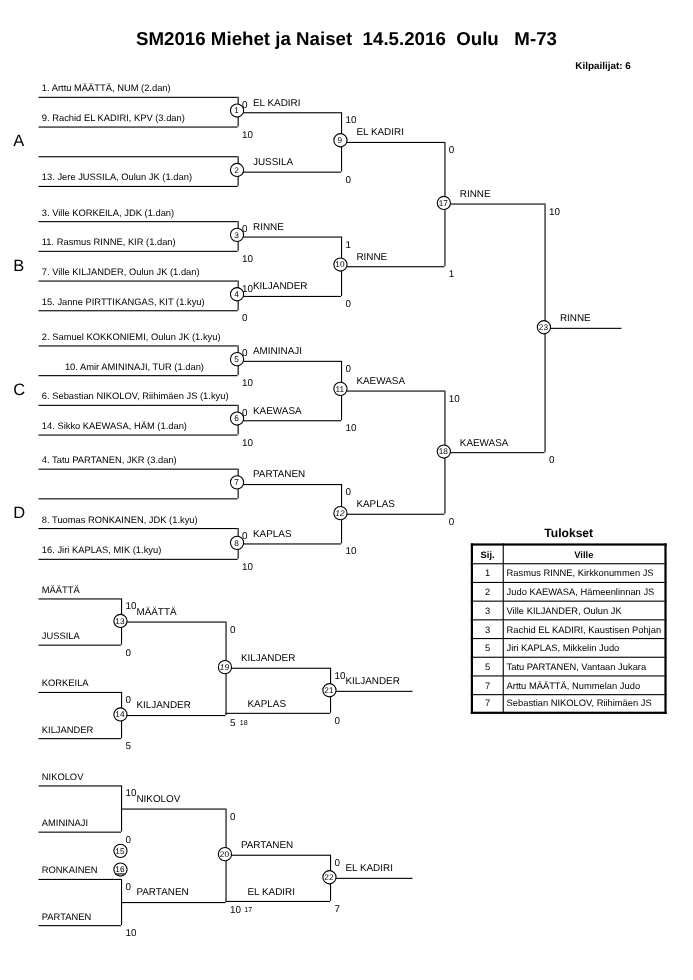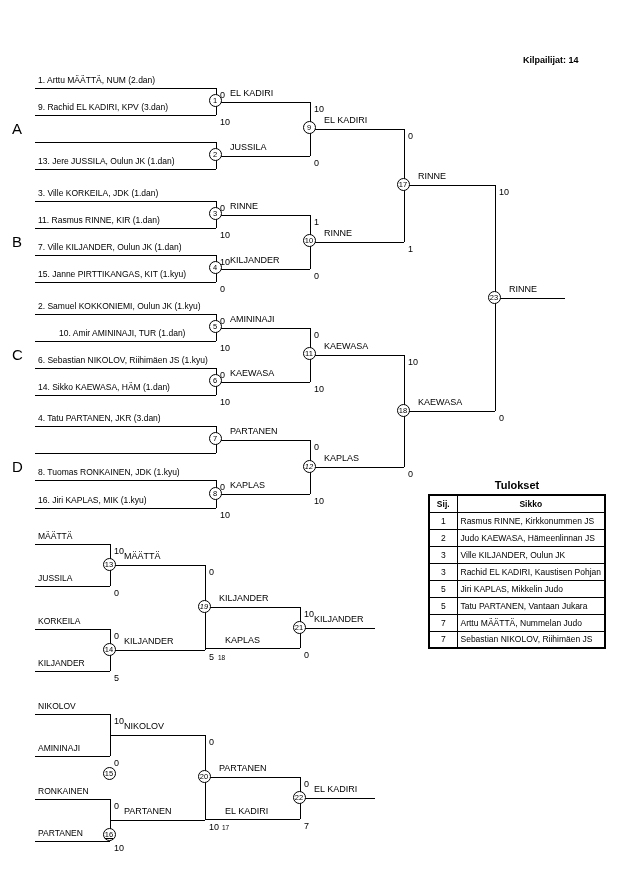--- a/index.html
+++ b/index.html
@@ -23,21 +23,22 @@
   .results table{border-collapse:collapse;border:2px solid #000;width:178px;table-layout:fixed;}
   .results th,.results td{border:1px solid #000;font-size:8.5px;height:17px;padding:0 3px;overflow:hidden;}
   .results th{font-weight:bold;text-align:center;}
   .results .place{width:28px;text-align:center;padding:0;}
   .results .name{white-space:nowrap;}
 </style>
 </head>
 <body>
 
 <div class="page">
-  <div class="competitors">Kilpailijat: 14</div>
+  <div class="title">SM2016 Miehet ja Naiset  14.5.2016  Oulu   M-73</div>
+  <div class="competitors">Kilpailijat: 6</div>
 
   <div class="section-letter" style="top:120px">A</div>
   <div class="section-letter" style="top:233px">B</div>
   <div class="section-letter" style="top:346px">C</div>
   <div class="section-letter" style="top:458px">D</div>
 
   <div id="bracket">
       <div class="hl" style="left: 35px; top: 88px; width: 181px;"></div>
       <div class="hl" style="left: 35px; top: 115px; width: 181px;"></div>
       <div class="hl" style="left: 35px; top: 142px; width: 181px;"></div>
@@ -155,21 +156,21 @@
       <div class="circle" style="left: 302.5px; top: 347px;">11</div>
       <div class="txt winner" style="left: 324px; top: 340.5px;">KAEWASA</div>
       <div class="circle" style="left: 302.5px; top: 459.5px; font-style: italic;">12</div>
       <div class="txt winner" style="left: 324px; top: 453px;">KAPLAS</div>
       <div class="circle" style="left: 102.5px; top: 557.5px;">13</div>
       <div class="txt winner" style="left: 124px; top: 551px;">MÄÄTTÄ</div>
       <div class="circle" style="left: 102.5px; top: 642.5px;">14</div>
       <div class="txt winner" style="left: 124px; top: 636px;">KILJANDER</div>
       <div class="circle" style="left: 102.5px; top: 767px;">15</div>
       <div class="txt winner" style="left: 124px; top: 721px;">NIKOLOV</div>
-      <div class="circle" style="left: 102.5px; top: 828px; text-decoration: underline;">16</div>
+      <div class="circle" style="left: 102.5px; top: 784px; text-decoration: underline;">16</div>
       <div class="txt winner" style="left: 124px; top: 806px;">PARTANEN</div>
       <div class="circle" style="left: 396.5px; top: 177.5px;">17</div>
       <div class="txt winner" style="left: 418px; top: 171px;">RINNE</div>
       <div class="circle" style="left: 396.5px; top: 403.5px;">18</div>
       <div class="txt winner" style="left: 418px; top: 397px;">KAEWASA</div>
       <div class="circle" style="left: 197.5px; top: 599.5px; font-style: italic;">19</div>
       <div class="txt winner" style="left: 219px; top: 593px;">KILJANDER</div>
       <div class="circle" style="left: 197.5px; top: 769.5px;">20</div>
       <div class="txt winner" style="left: 219px; top: 763px;">PARTANEN</div>
       <div class="circle" style="left: 292.5px; top: 620.5px;">21</div>
@@ -225,21 +226,21 @@
       <div class="txt winner" style="left: 225px; top: 806px;">EL KADIRI</div>
       <div class="txt sub" style="left: 222px; top: 824px;">17</div>
     </div>
 
   <div class="results">
     <div class="results-title">Tulokset</div>
     <table>
       <thead>
         <tr>
           <th class="place">Sij.</th>
-          <th class="name">Sikko</th>
+          <th class="name">Ville</th>
         </tr>
       </thead>
       <tbody id="results-body">
           <tr>
             <td class="place">1</td>
             <td class="name">Rasmus RINNE, Kirkkonummen JS</td>
           </tr>
           <tr>
             <td class="place">2</td>
             <td class="name">Judo KAEWASA, Hämeenlinnan JS</td>

